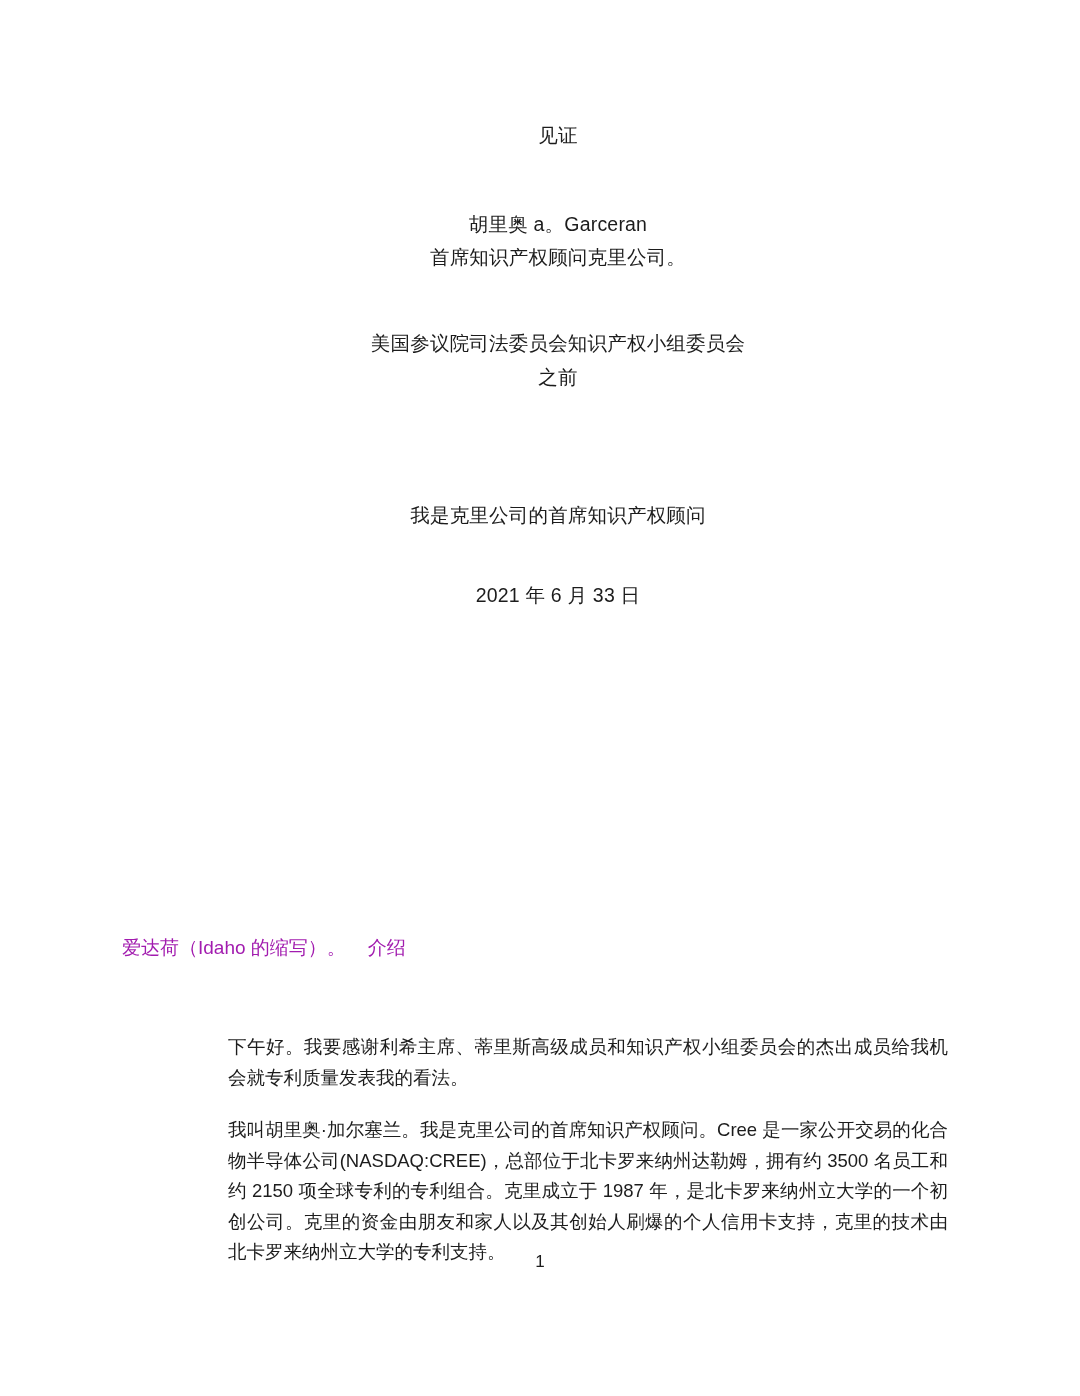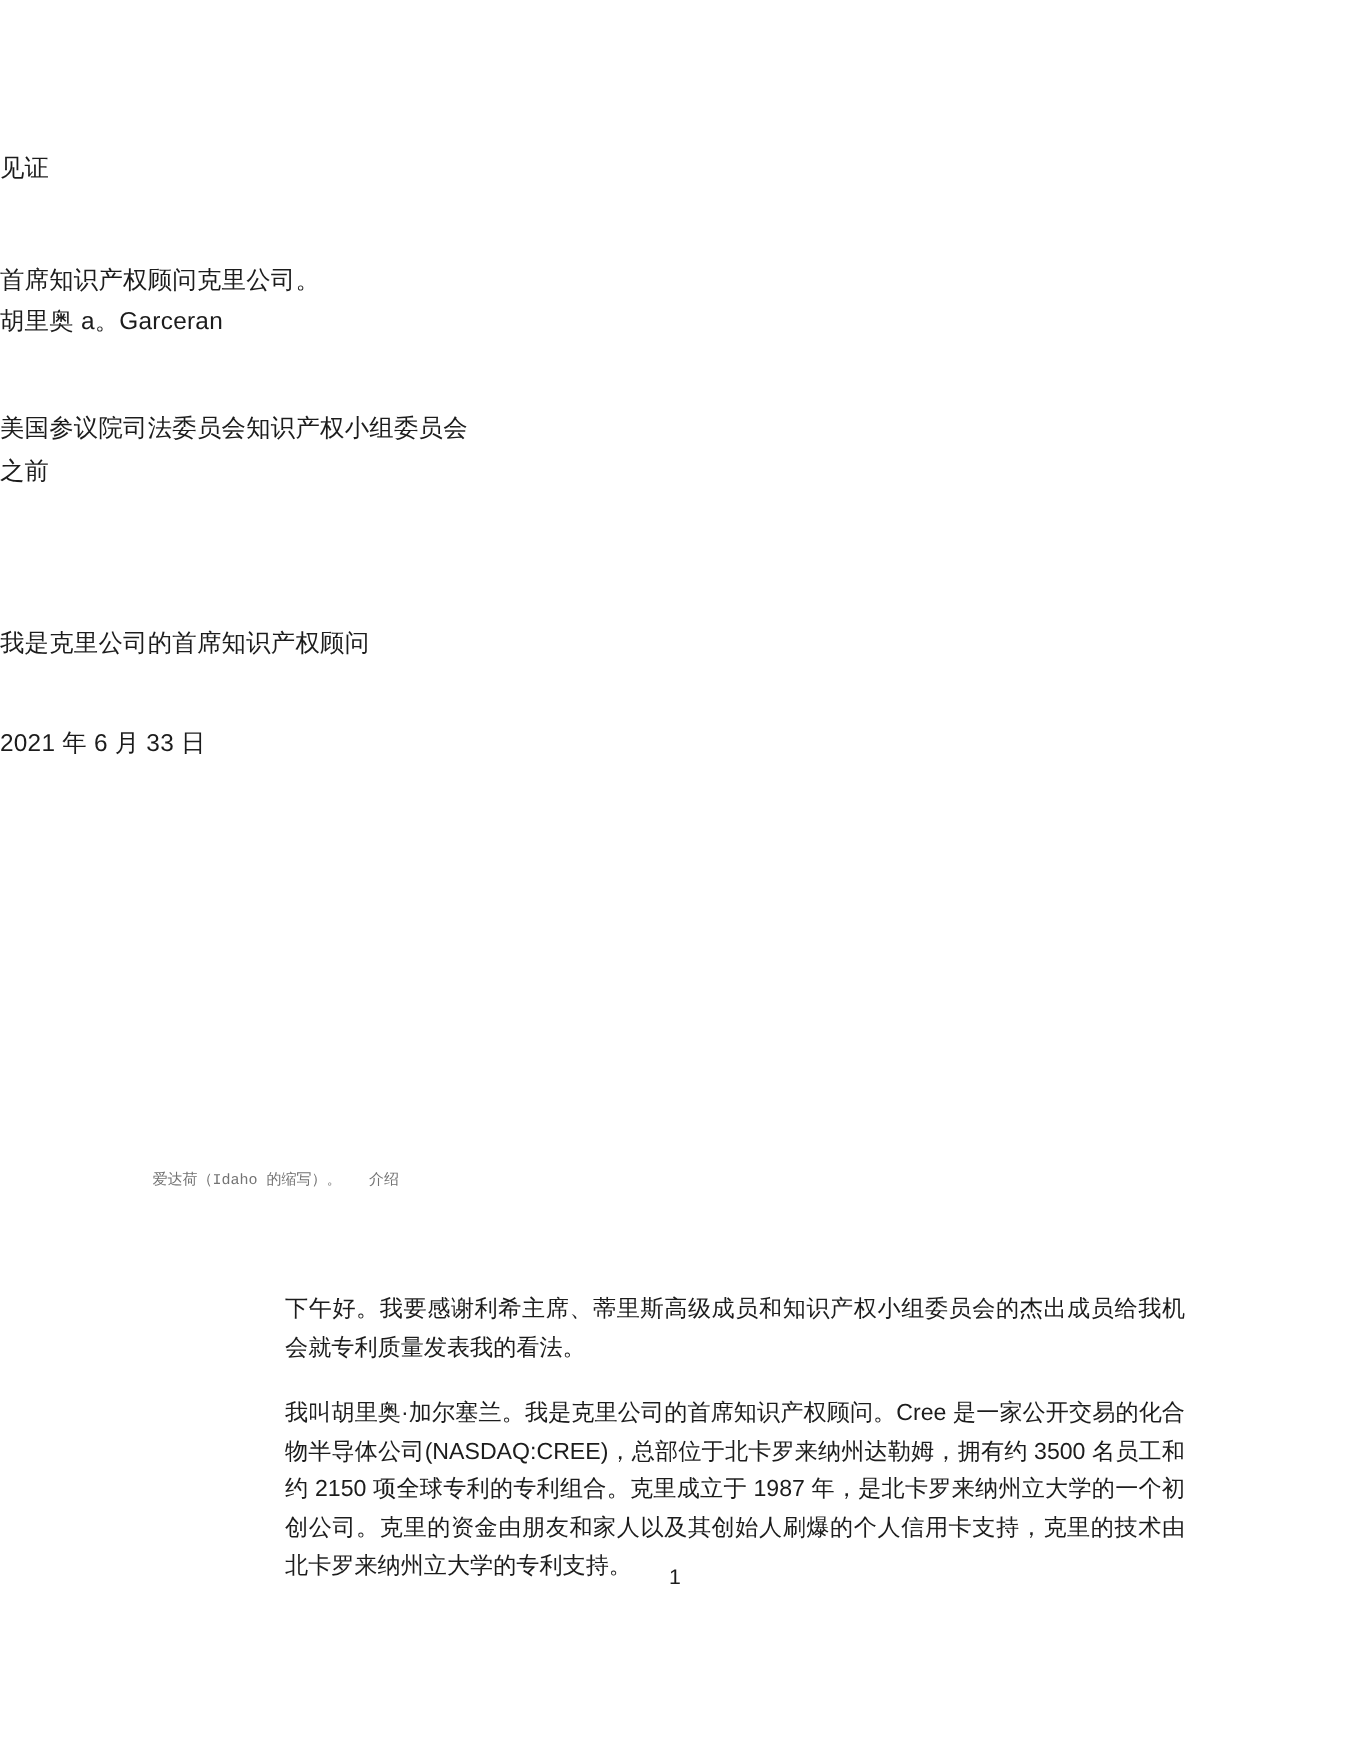--- a/index.html
+++ b/index.html
@@ -21,41 +21,42 @@
     height: 1396px;
     box-sizing: border-box;
   }
 
   
   .titleblock {
     position: absolute;
     left: 0;
     right: 0;
     top: 118px;
+    text-align: center;
+    padding-left: 36px;
   }
   .tline {
     font-size: 19.5px;
     line-height: 34px;
     color: #1c1c1c;
     letter-spacing: 0.2px;
   }
   .gap-sm { height: 46px; }
   .gap-md { height: 52px; }
   .gap-lg { height: 56px; }
   .tline.tight { line-height: 33px; }
 
   
   .intro-line {
     position: absolute;
     left: 122px;
     top: 935px;
-    font-size: 12px;
-    color: #737373;
+    font-size: 19px;
+    color: #a21caf;
     white-space: nowrap;
-    font-family: Liberation Mono, monospace;
   }
   .intro-line .sp { display: inline-block; width: 22px; }
 
   .body-col {
     position: absolute;
     left: 228px;
     top: 1032px;
     width: 720px;
   }
   .para {
@@ -80,22 +81,22 @@
   }
 </style>
 </head>
 <body>
 
 <div class="page">
 
   <div class="titleblock">
     <div class="tline">见证</div>
     <div class="gap-lg"></div>
+    <div class="tline tight">胡里奥 a。Garceran</div>
     <div class="tline tight">首席知识产权顾问克里公司。</div>
-    <div class="tline tight">胡里奥 a。Garceran</div>
     <div class="gap-md"></div>
     <div class="tline">美国参议院司法委员会知识产权小组委员会</div>
     <div class="tline">之前</div>
     <div class="gap-md"></div>
     <div class="gap-md"></div>
     <div class="tline">我是克里公司的首席知识产权顾问</div>
     <div class="gap-sm"></div>
     <div class="tline">2021 年 6 月 33 日</div>
   </div>
 

